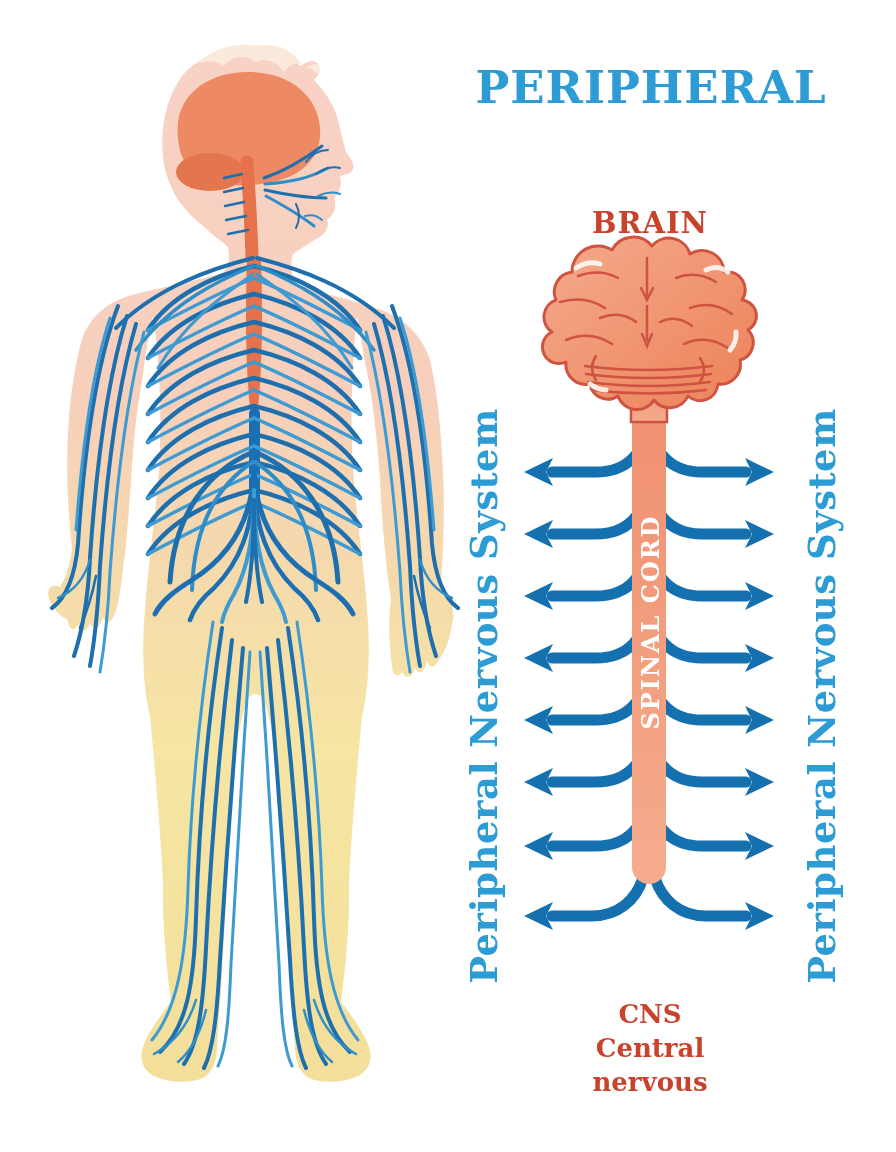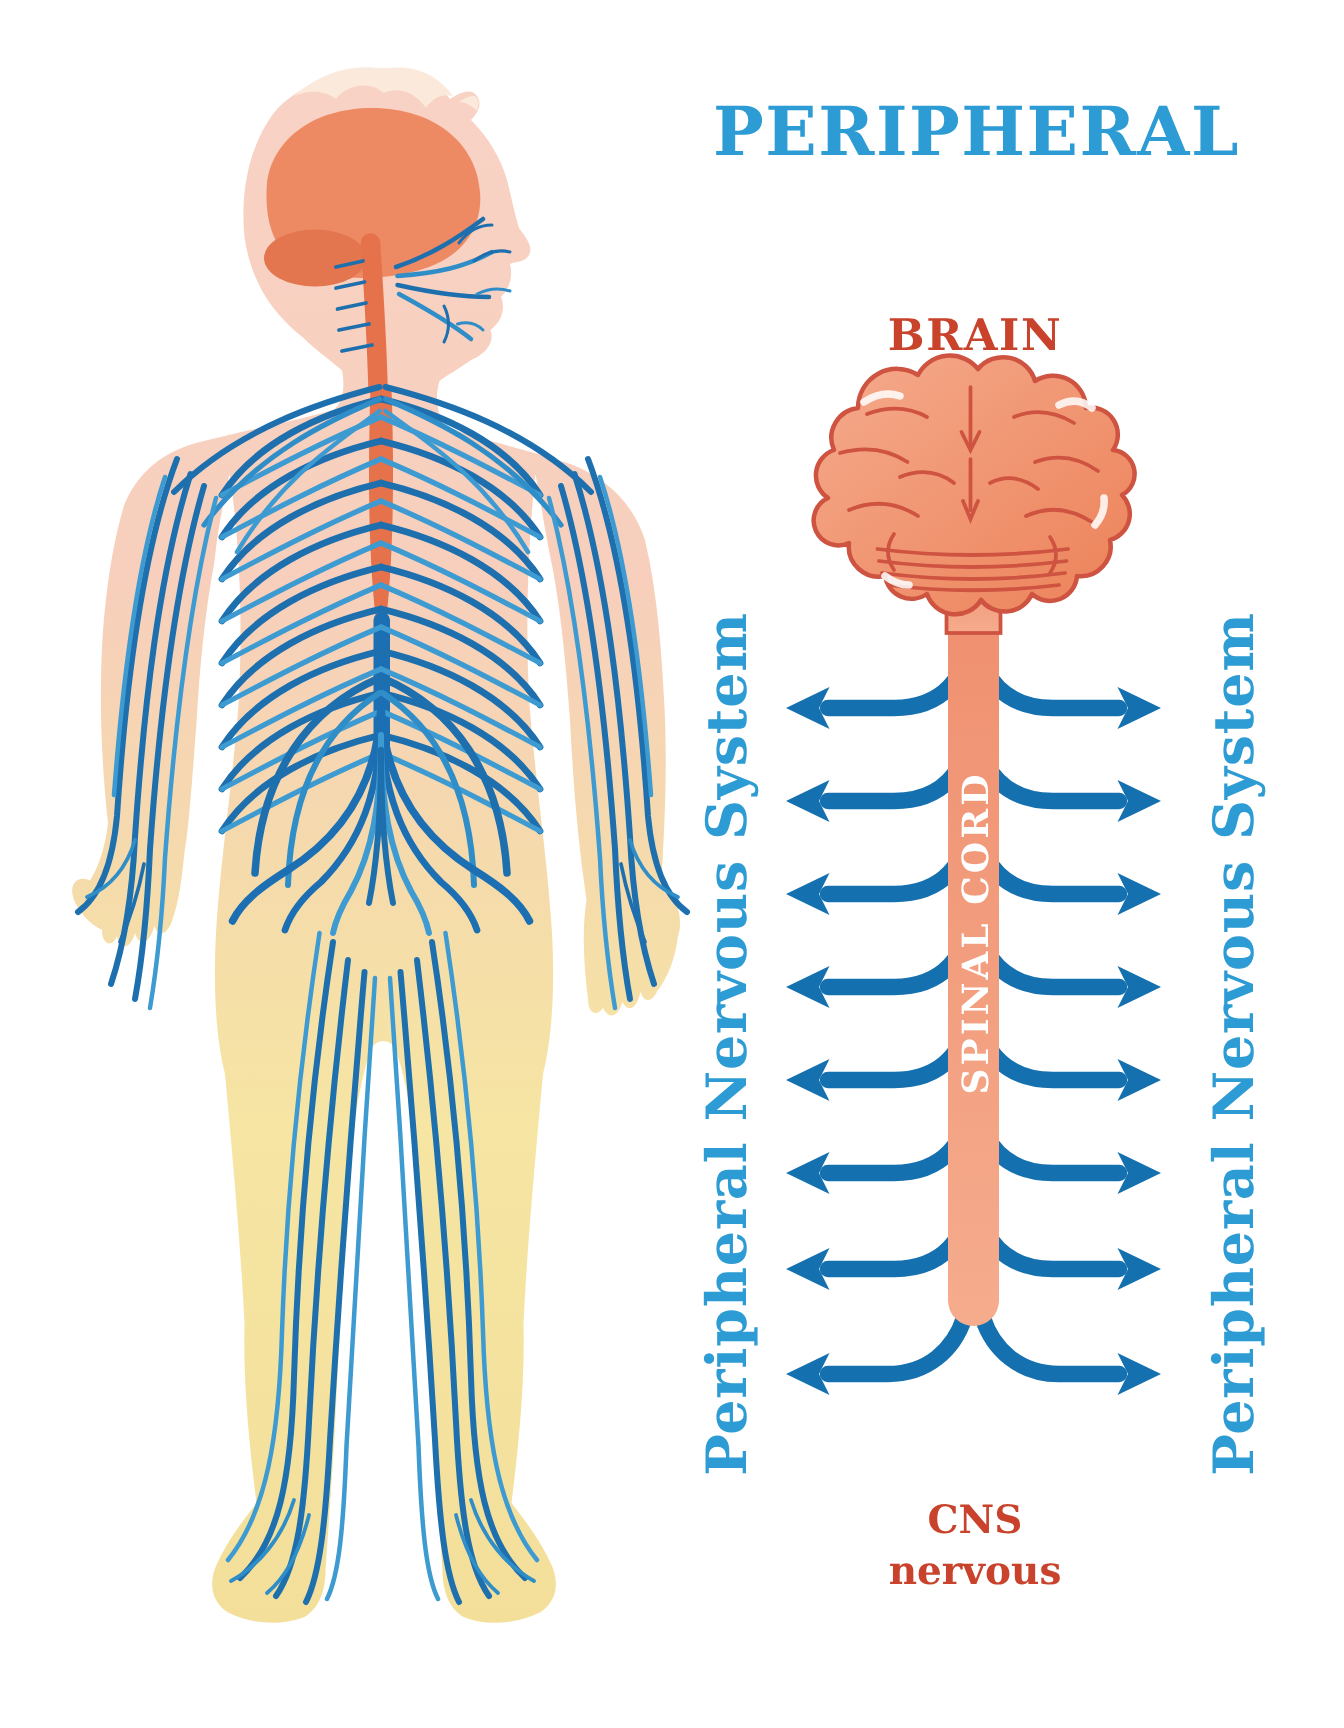--- a/index.html
+++ b/index.html
@@ -306,15 +306,16 @@
 
   <div class="txt brain-label">BRAIN</div>
 
   <div class="cord-label">SPINAL CORD</div>
 
   <div class="vlabel left">Peripheral Nervous System</div>
   <div class="vlabel right">Peripheral Nervous System</div>
 
   <div class="txt cns-block">
     <div>CNS</div>
+    <div>Central</div>
     <div>nervous</div>
   </div>
 </div>
 
 </body></html>

